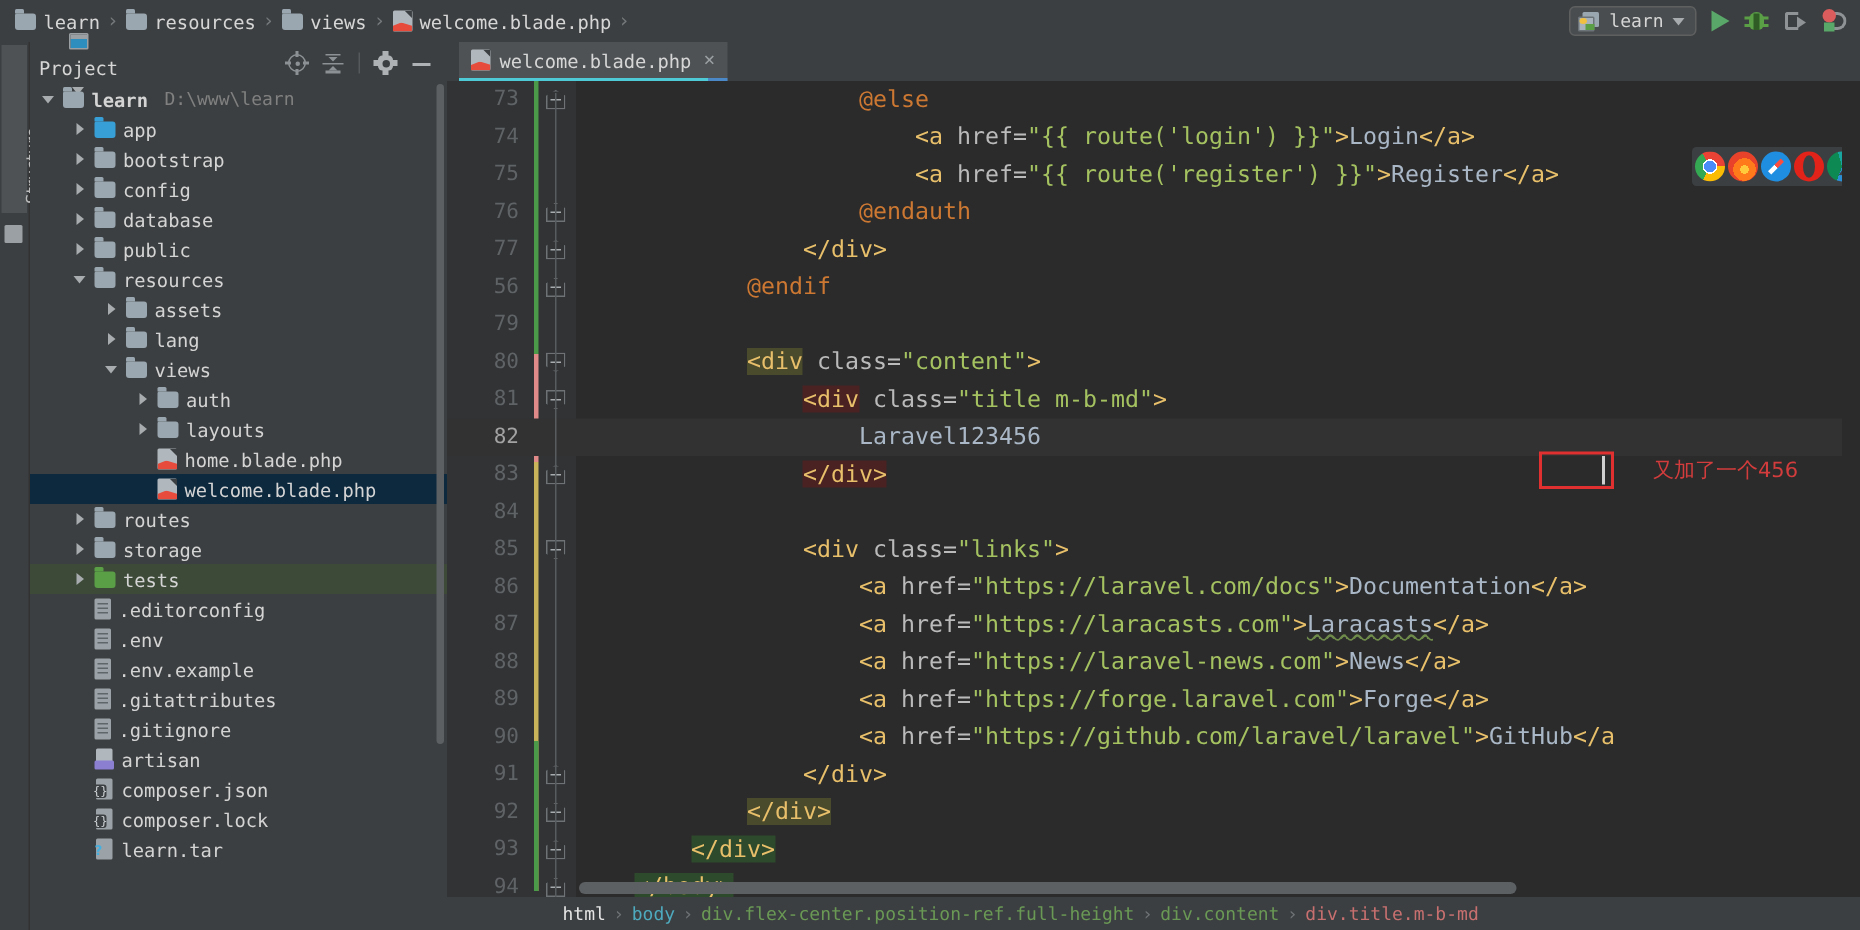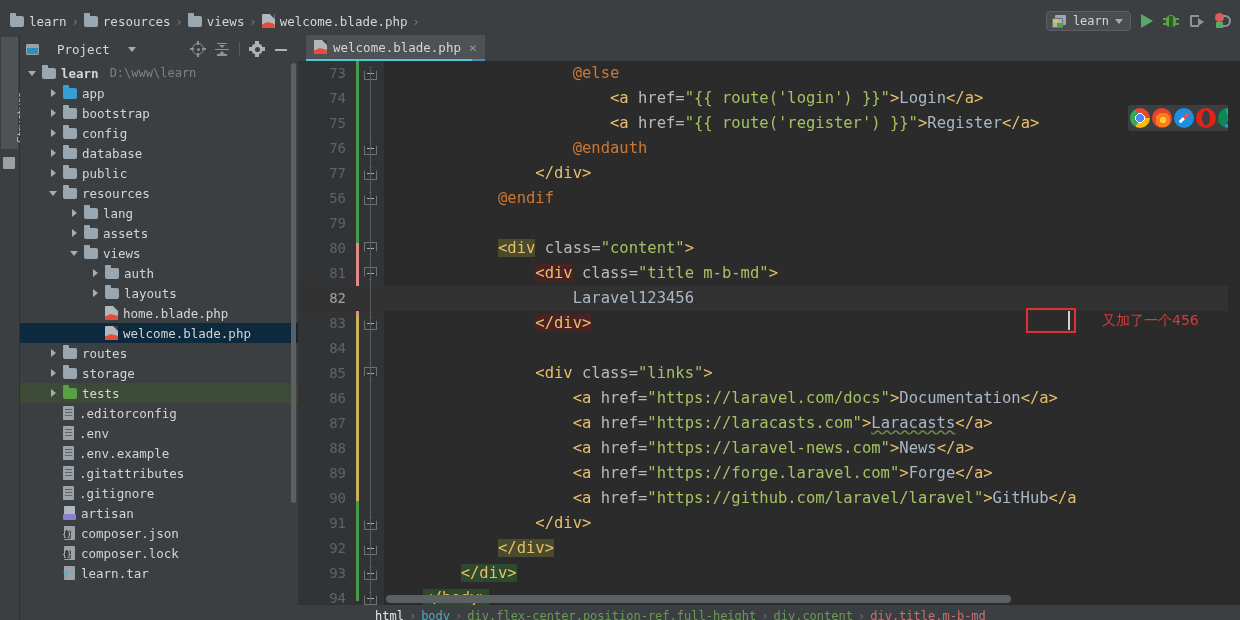--- a/index.html
+++ b/index.html
@@ -4,21 +4,21 @@
 <style>
   * { box-sizing: border-box; margin: 0; padding: 0; }
   html, body {
     width: 1240px; height: 620px;
     background: #3c3f41;
     font-family: "DejaVu Sans", sans-serif;
     font-size: 12px;
     color: #bbbbbb;
     overflow: hidden;
   }
-  .app { position: relative; width: 1240px; height: 580px; margin-top: 7px; }
+  .app { position: relative; width: 1240px; height: 580px; }
 
   
   .navbar {
     position: absolute; left: 0; top: 0; width: 1240px; height: 28px;
     background: #3c3f41;
     display: flex; align-items: center;
   }
   .nav-crumbs { display: flex; align-items: center; padding-left: 6px; }
   .crumb {
     display: flex; align-items: center; gap: 5px;
@@ -118,22 +118,22 @@
   
   .project-panel {
     position: absolute; left: 20px; top: 28px; width: 278px; height: 592px;
     background: #3c3f41;
   }
   .panel-header {
     height: 28px; display: flex; align-items: center; padding: 0 4px 0 6px;
     background: #3c3f41;
   }
   .panel-title {
-    display: flex; align-items: center; gap: 18px;
-    font-family: "DejaVu Sans Mono", monospace; font-size: 12.5px; color: #d6d6d6;
+    display: flex; align-items: center; gap: 5px;
+    font-family: "DejaVu Sans Mono", monospace; font-size: 12.5px; color: #d6d6d6; flex-direction: column;
   }
   .win-icon {
     width: 13px; height: 11px; border: 1.5px solid #9aa0a4; border-radius: 1px;
     background: linear-gradient(to bottom, #9aa0a4 0 3px, #2e8fbf 3px 100%);
   }
   .caret-down {
     width: 0; height: 0; border-left: 4px solid transparent; border-right: 4px solid transparent;
     border-top: 5px solid #a8acae;
   }
   .panel-tools { margin-left: auto; display: flex; align-items: center; gap: 10px; padding-right: 6px; }
@@ -414,26 +414,26 @@
             <span>public</span>
           </div>
           <div class="row" style="padding-left: 29px;">
             <span class="arrow d"></span>
             <span class="ic folder"></span>
             <span>resources</span>
           </div>
           <div class="row" style="padding-left: 50px;">
             <span class="arrow r"></span>
             <span class="ic folder"></span>
+            <span>assets</span>
+          </div>
+          <div class="row" style="padding-left: 50px;">
+            <span class="arrow r"></span>
+            <span class="ic folder"></span>
             <span>lang</span>
-          </div>
-          <div class="row" style="padding-left: 50px;">
-            <span class="arrow r"></span>
-            <span class="ic folder"></span>
-            <span>assets</span>
           </div>
           <div class="row" style="padding-left: 50px;">
             <span class="arrow d"></span>
             <span class="ic folder"></span>
             <span>views</span>
           </div>
           <div class="row" style="padding-left: 71px;">
             <span class="arrow r"></span>
             <span class="ic folder"></span>
             <span>auth</span>

